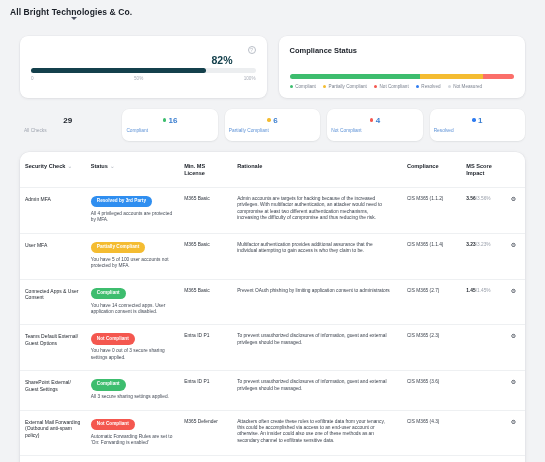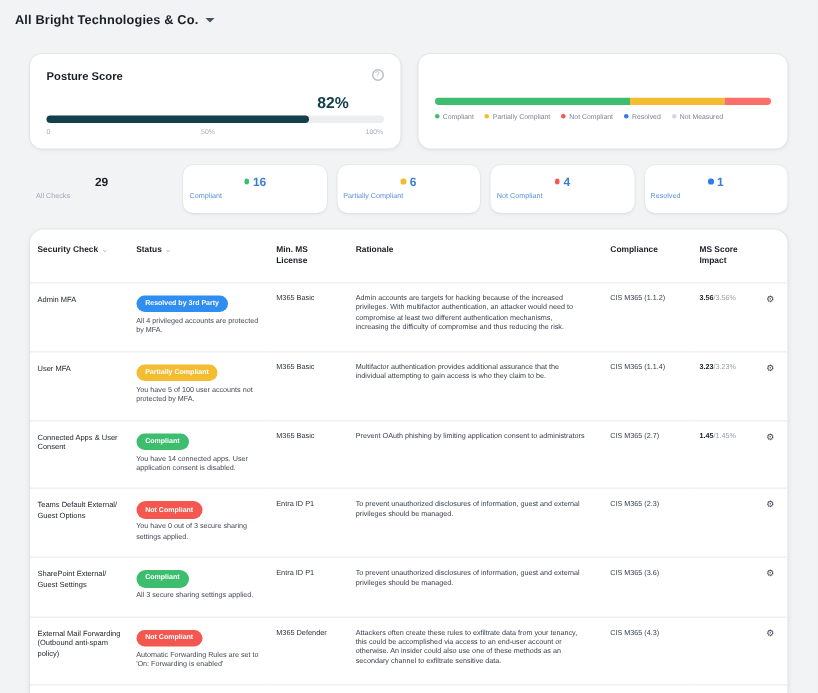--- a/index.html
+++ b/index.html
@@ -143,47 +143,47 @@
   .col-compliance { width: 56px; }
   .col-impact { width: 42px; }
   .col-gear { width: 18px; }
 </style>
 </head>
 <body>
 
 <div id="app">
 
   <div class="topbar">
-    <span style="display:flex;align-items:center;">
+    <span style="display:flex;align-items:center;flex-direction:column;">
       <span class="org-name">All Bright Technologies &amp; Co.</span>
       <span class="caret-down"></span>
     </span>
   </div>
 
   <div class="page-pad">
 
     <div class="card-row">
 
       <div class="card">
-        <div class="card-title">Posture Score</div>
         <div class="help-icon">?</div>
         <div class="score-line">
           <span class="score-value">82%</span>
         </div>
         <div class="track">
           <div class="track-fill" id="posture-fill" style="width: 78%; background: rgb(20, 64, 76);"></div>
         </div>
         <div class="track-ticks">
           <span>0</span>
           <span>50%</span>
           <span>100%</span>
         </div>
       </div>
 
       <div class="card">
+        <div class="card-title">Compliance Status</div>
         <div class="stacked" id="stacked-bar">
             <div style="width: 58%; background: rgb(61, 189, 110);"></div>
             <div style="width: 28%; background: rgb(244, 188, 49);"></div>
             <div style="width: 14%; background: rgb(251, 111, 106);"></div>
           </div>
         <div class="legend" id="legend">
             <div class="legend-item">
               <span class="legend-dot" style="background: rgb(61, 189, 110);"></span>
               <span class="legend-label">Compliant</span>
             </div>

